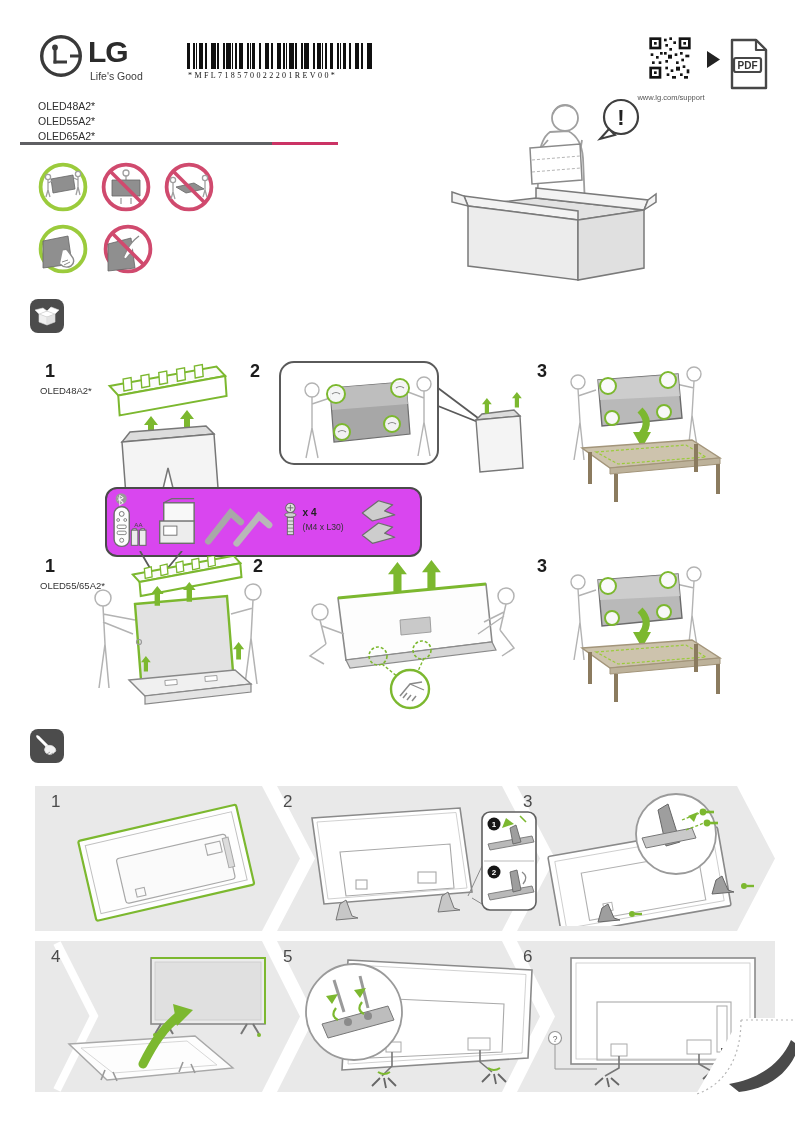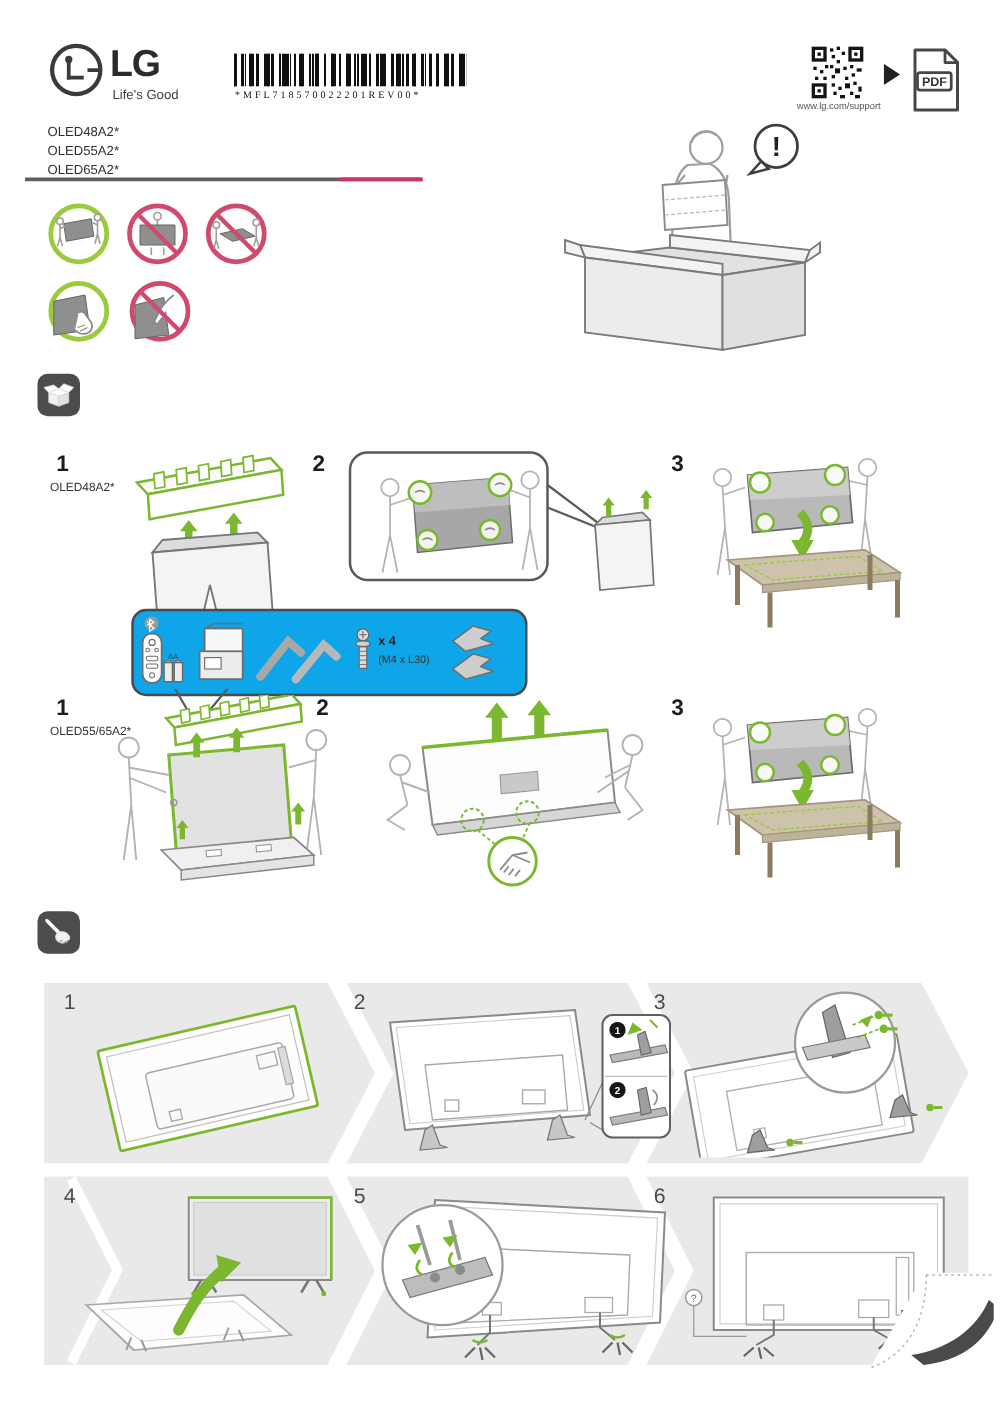--- a/index.html
+++ b/index.html
@@ -17,21 +17,21 @@
       repeating-linear-gradient(90deg,#101010 0 2px,rgba(0,0,0,0) 2px 6px),
       repeating-linear-gradient(90deg,#101010 0 1px,rgba(0,0,0,0) 1px 9px),
       repeating-linear-gradient(90deg,#101010 0 3px,rgba(0,0,0,0) 3px 13px),#fff}
   .barcode-txt{font-family:Liberation Serif, serif;font-size:8px;letter-spacing:2.4px;
     color:#111;white-space:nowrap}
   .qr-caption{font-size:7.5px;color:#555;text-align:center;width:90px}
   .divider{height:3px;background:#5f5f63}
   .divider .pink{position:absolute;right:0;top:0;height:3px;width:66px;background:#cb3365}
   .dark-chip{width:34px;height:34px;border-radius:8px;background:#4c4c4c;
     display:flex;align-items:center;justify-content:center}
-  .acc-box{width:313px;height:66px;border:2px solid #4a4a4a;border-radius:12px;background:#0ea5e9}
+  .acc-box{width:313px;height:66px;border:2px solid #4a4a4a;border-radius:12px;background:#d946ef}
   .panel{position:absolute;background:#e9e9e9}
   .chev-first{clip-path:polygon(0 0,calc(100% - 38px) 0,100% 50%,calc(100% - 38px) 100%,0 100%)}
   .chev-mid{clip-path:polygon(0 0,calc(100% - 38px) 0,100% 50%,calc(100% - 38px) 100%,0 100%,38px 50%)}
   .chev-end{clip-path:polygon(0 0,100% 0,100% 100%,0 100%,38px 50%)}
   svg{display:block}
   text{font-family:"Liberation Sans",sans-serif}
 </style>
 </head>
 <body>
 
@@ -92,21 +92,21 @@
         <rect x="24" y="28" width="2" height="2"></rect>
       <rect x="27" y="30" width="3" height="2"></rect>
     </g>
     <rect x="3" y="3" width="5" height="5" fill="#fff"></rect>
       <rect x="4.5" y="4.5" width="2" height="2" fill="#141414"></rect>
     <rect x="25" y="3" width="5" height="5" fill="#fff"></rect>
       <rect x="26.5" y="4.5" width="2" height="2" fill="#141414"></rect>
     <rect x="3" y="25" width="5" height="5" fill="#fff"></rect>
       <rect x="4.5" y="26.5" width="2" height="2" fill="#141414"></rect>
   </svg>
-  <div class="abs qr-caption" style="left:626px;top:80px">www.lg.com/support</div>
+  <div class="abs qr-caption" style="left:626px;top:93px">www.lg.com/support</div>
 
   <svg class="abs" style="left:707px;top:51px" width="13" height="17" viewBox="0 0 13 17">
     <polygon points="0,0 13,8.5 0,17" fill="#222"></polygon>
   </svg>
 
   <svg class="abs" style="left:728px;top:38px" width="42" height="52" viewBox="0 0 42 52">
     <path d="M4,2 h24 l10,10 v38 h-34 z" fill="#fff" stroke="#474747" stroke-width="2.4" stroke-linejoin="round"></path>
     <path d="M28,2 l10,10 h-10 z" fill="#fff" stroke="#474747" stroke-width="2.2" stroke-linejoin="round"></path>
     <rect x="6" y="20" width="27" height="14" rx="2" fill="#fff" stroke="#474747" stroke-width="2.2"></rect>
     <text x="19.5" y="31" text-anchor="middle" font-size="10" font-weight="bold" fill="#333">PDF</text>

